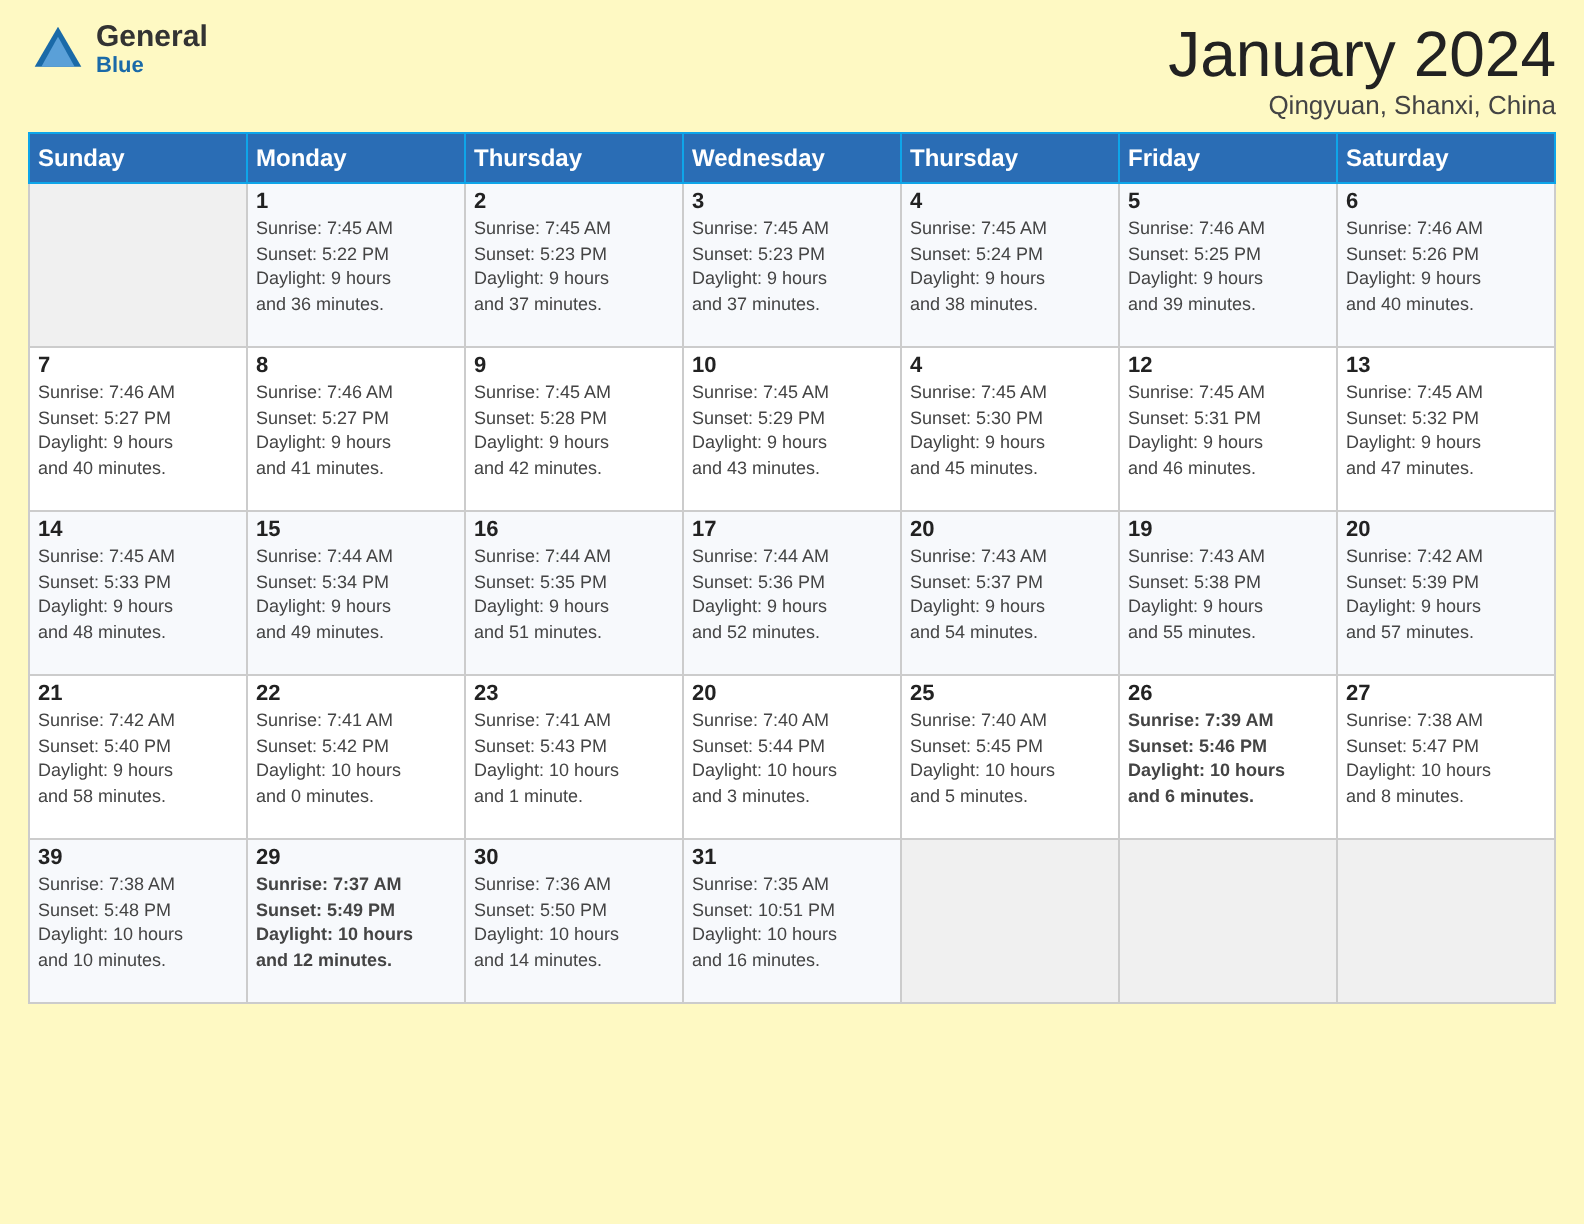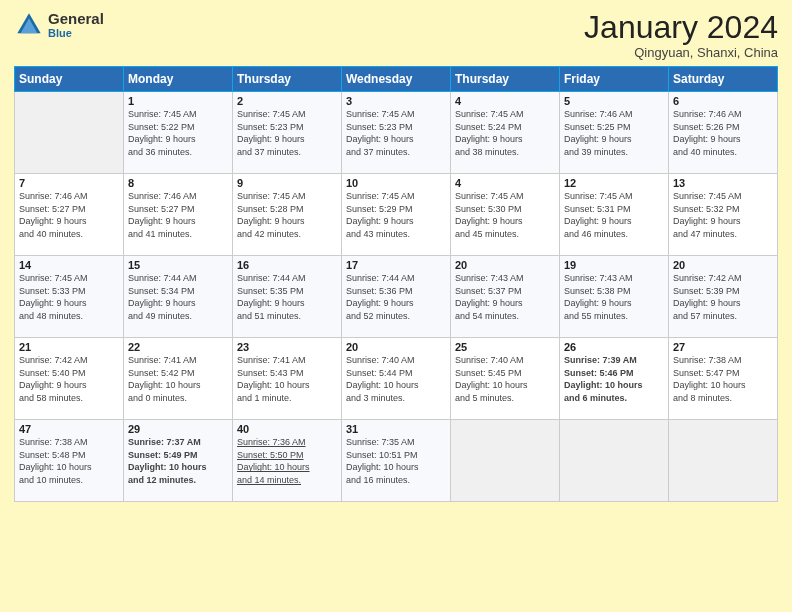--- a/index.html
+++ b/index.html
@@ -331,36 +331,36 @@
           <td>
             <span class="day-number">27</span>
             <div class="day-info" style="white-space: pre-line;">Sunrise: 7:38 AM
 Sunset: 5:47 PM
 Daylight: 10 hours
 and 8 minutes.</div>
           </td>
         </tr>
         <tr>
           <td>
-            <span class="day-number">47</span>
+            <span class="day-number">39</span>
             <div class="day-info" style="white-space: pre-line;">Sunrise: 7:38 AM
 Sunset: 5:48 PM
 Daylight: 10 hours
 and 10 minutes.</div>
           </td>
           <td>
             <span class="day-number">29</span>
             <div class="day-info" style="white-space: pre-line; font-weight: bold;">Sunrise: 7:37 AM
 Sunset: 5:49 PM
 Daylight: 10 hours
 and 12 minutes.</div>
           </td>
           <td>
-            <span class="day-number">40</span>
-            <div class="day-info" style="white-space: pre-line; text-decoration: underline;">Sunrise: 7:36 AM
+            <span class="day-number">30</span>
+            <div class="day-info" style="white-space: pre-line;">Sunrise: 7:36 AM
 Sunset: 5:50 PM
 Daylight: 10 hours
 and 14 minutes.</div>
           </td>
           <td>
             <span class="day-number">31</span>
             <div class="day-info" style="white-space: pre-line;">Sunrise: 7:35 AM
 Sunset: 10:51 PM
 Daylight: 10 hours
 and 16 minutes.</div>

